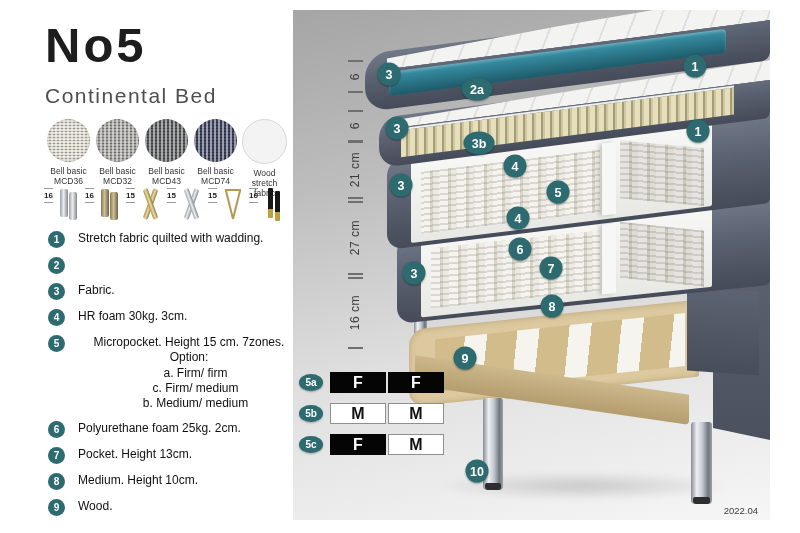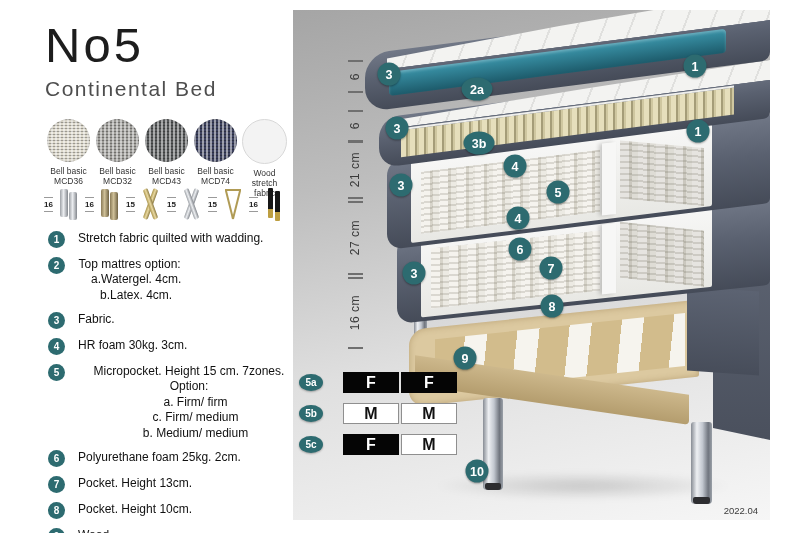--- a/index.html
+++ b/index.html
@@ -1,34 +1,34 @@
 <!DOCTYPE html>
 <html><head>
 <meta charset="utf-8">
 <style>
   html,body{margin:0;padding:0;background:#fff;}
   #page{position:relative;width:800px;height:533px;background:#fff;overflow:hidden;
         font-family:"Liberation Sans", sans-serif;color:#222;}
 
   
   .titleblock{position:absolute;left:45px;top:20px;}
-  .title{font-size:49px;font-weight:400;letter-spacing:3px;color:#1d1d1d;line-height:1.05;}
-  .subtitle{font-size:21px;font-weight:300;letter-spacing:1.5px;color:#4e4e4e;margin-top:6px;}
+  .title{font-size:49px;font-weight:700;letter-spacing:3px;color:#1d1d1d;line-height:1.05;}
+  .subtitle{font-size:21px;font-weight:300;letter-spacing:1.5px;color:#4e4e4e;margin-top:13px;}
 
   .swatchrow{position:absolute;left:45px;top:119px;display:flex;gap:2px;}
   .swcol{width:47px;display:flex;flex-direction:column;align-items:center;}
   .swatch{width:43px;height:43px;border-radius:50%;box-shadow:inset 0 0 3px rgba(0,0,0,.25);}
   .tex{background-image:
       repeating-linear-gradient(90deg, rgba(255,255,255,.5) 0 2px, rgba(0,0,0,0) 2px 4px),
       repeating-linear-gradient(0deg, rgba(0,0,0,.30) 0 1px, rgba(0,0,0,0) 1px 3px);}
   .plain{border:1px solid #d8d8d8;box-shadow:none;}
   .swlabel{font-size:8.5px;line-height:1.2;color:#333;text-align:center;margin-top:4px;}
 
   .legsrow{position:absolute;left:44px;top:186px;display:flex;gap:3px;}
-  .legitem{display:flex;align-items:center;gap:5px;width:38px;}
+  .legitem{display:flex;gap:5px;width:38px;}
   .numcol{display:flex;flex-direction:column;align-items:center;}
   .dash{width:9px;border-top:1px solid #9a9a9a;margin:2px 0;}
   .legnum{font-size:8px;font-weight:bold;color:#222;}
   .lg{position:relative;width:22px;height:36px;}
   .cyl{position:absolute;width:8px;height:28px;border-radius:2px;}
   .silver{background:linear-gradient(90deg,#9da1a6,#eceef1 45%,#83878d);}
   .bronze{background:linear-gradient(90deg,#8a7b57,#cfc098 45%,#6f6243);}
   .bar{position:absolute;width:5px;height:32px;left:8px;top:2px;border-radius:2px;}
   .goldg{background:linear-gradient(90deg,#ab9650,#ead9a0 50%,#8a7840);}
   .wire{position:absolute;width:2px;height:29px;background:#b09b55;top:4px;left:10px;transform-origin:bottom center;}
@@ -86,21 +86,21 @@
   .leg::after{content:"";position:absolute;left:8%;right:8%;bottom:0;height:7px;background:#2d2d30;border-radius:2px 2px 3px 3px;}
   .shadow{position:absolute;left:140px;top:462px;width:300px;height:28px;border-radius:50%;
           background:radial-gradient(ellipse,rgba(0,0,0,.16),rgba(0,0,0,0) 70%);filter:blur(3px);}
 
   .co{position:absolute;width:23px;height:23px;border-radius:50%;color:#fff;font-size:12.5px;font-weight:bold;
       display:flex;align-items:center;justify-content:center;transform:translate(-50%,-50%);
       box-shadow:0 1px 2px rgba(0,0,0,.35);}
   .co.wide{width:31px;height:23px;border-radius:50%;}
 
   .ftable{position:absolute;left:6px;top:362px;display:flex;flex-direction:column;gap:10px;}
-  .frow{display:flex;align-items:center;gap:20px;}
+  .frow{display:flex;align-items:center;gap:7px;}
   .flabel{width:24px;height:17px;border-radius:50%;color:#fff;font-size:10px;font-weight:bold;
           display:flex;align-items:center;justify-content:center;box-shadow:0 1px 2px rgba(0,0,0,.3);}
   .fcells{display:flex;gap:2px;}
   .fcell{width:56px;height:21px;display:flex;align-items:center;justify-content:center;
          font-size:16px;font-weight:bold;}
   .fblack{background:#050505;color:#fff;}
   .fwhite{background:#fff;color:#111;border:1px solid #8f8f8f;width:54px;height:19px;}
 
   .version{position:absolute;right:12px;bottom:4px;font-size:9.5px;color:#3c3c3c;}
 </style>
@@ -209,25 +209,20 @@
 
   <div class="legend">
     <div class="litem">
       <span class="lcirc" style="background:#2d6b70;">1</span>
       <div class="ltext">
           <div>Stretch fabric quilted with wadding.</div>
         </div>
     </div>
     <div class="litem">
       <span class="lcirc" style="background:#2d6b70;">2</span>
-      <div class="ltext">
-          <div>Top mattres option:</div>
-          <div class="subline">a.Watergel. 4cm.</div>
-          <div class="subline">b.Latex. 4cm.</div>
-        </div>
     </div>
     <div class="litem">
       <span class="lcirc" style="background:#2d6b70;">3</span>
       <div class="ltext">
           <div>Fabric.</div>
         </div>
     </div>
     <div class="litem">
       <span class="lcirc" style="background:#2d6b70;">4</span>
       <div class="ltext">
@@ -251,21 +246,21 @@
     </div>
     <div class="litem">
       <span class="lcirc" style="background:#2d6b70;">7</span>
       <div class="ltext">
           <div>Pocket. Height 13cm.</div>
         </div>
     </div>
     <div class="litem">
       <span class="lcirc" style="background:#2d6b70;">8</span>
       <div class="ltext">
-          <div>Pocket. Height 10cm.</div>
+          <div>Medium. Height 10cm.</div>
         </div>
     </div>
     <div class="litem">
       <span class="lcirc" style="background:#2d6b70;">9</span>
       <div class="ltext">
           <div>Wood.</div>
         </div>
     </div>
 
   </div>

